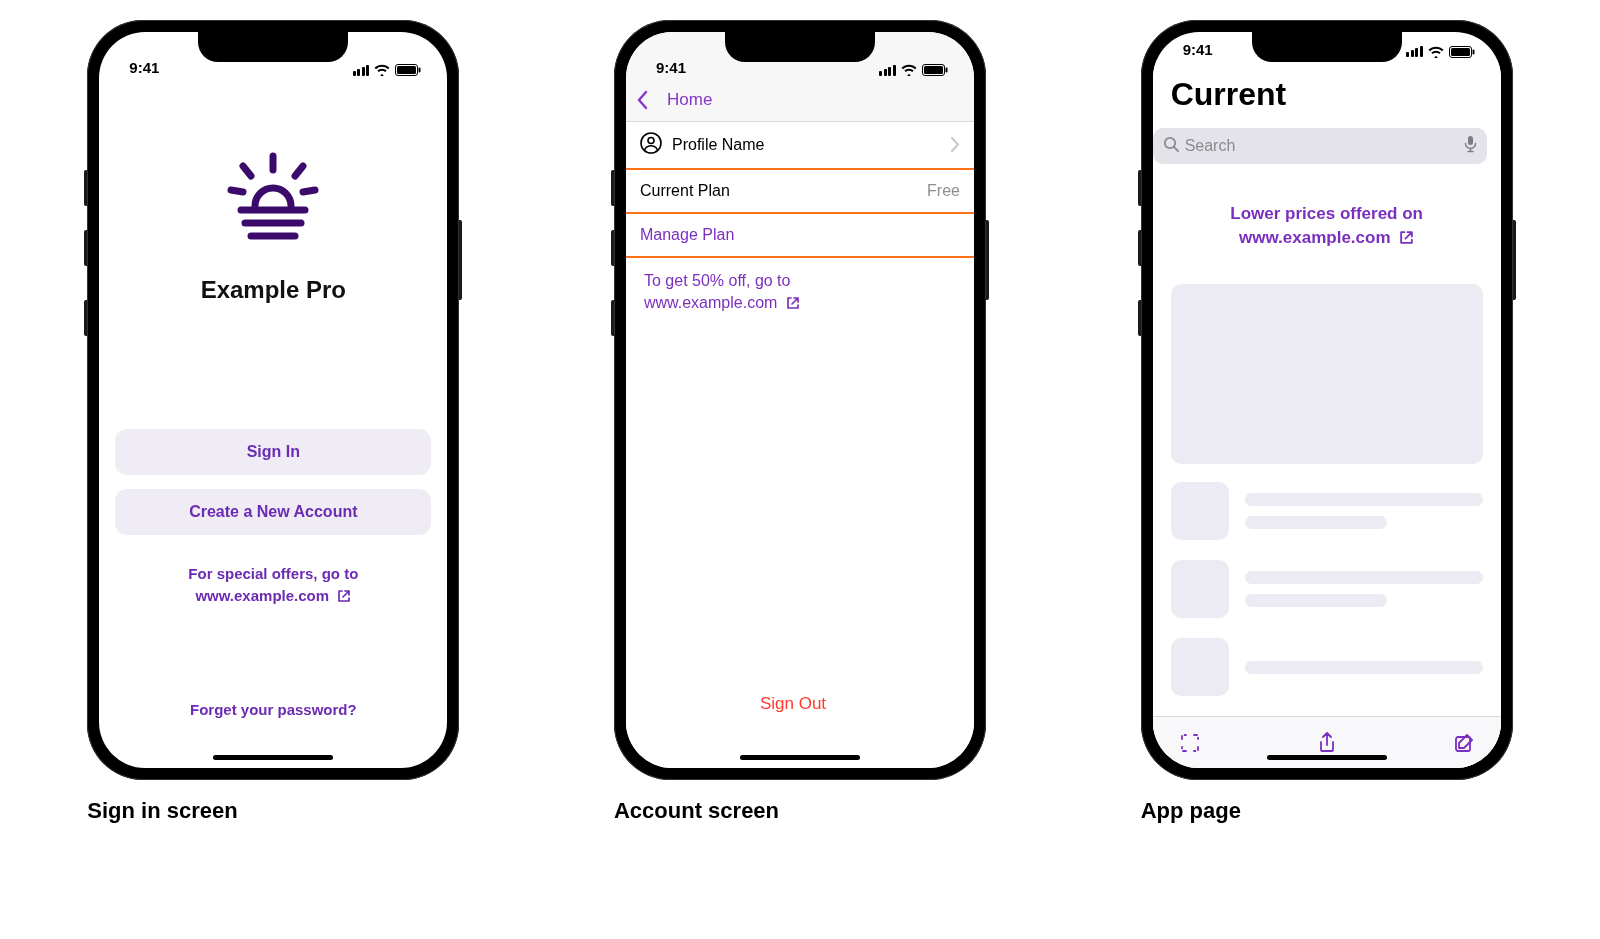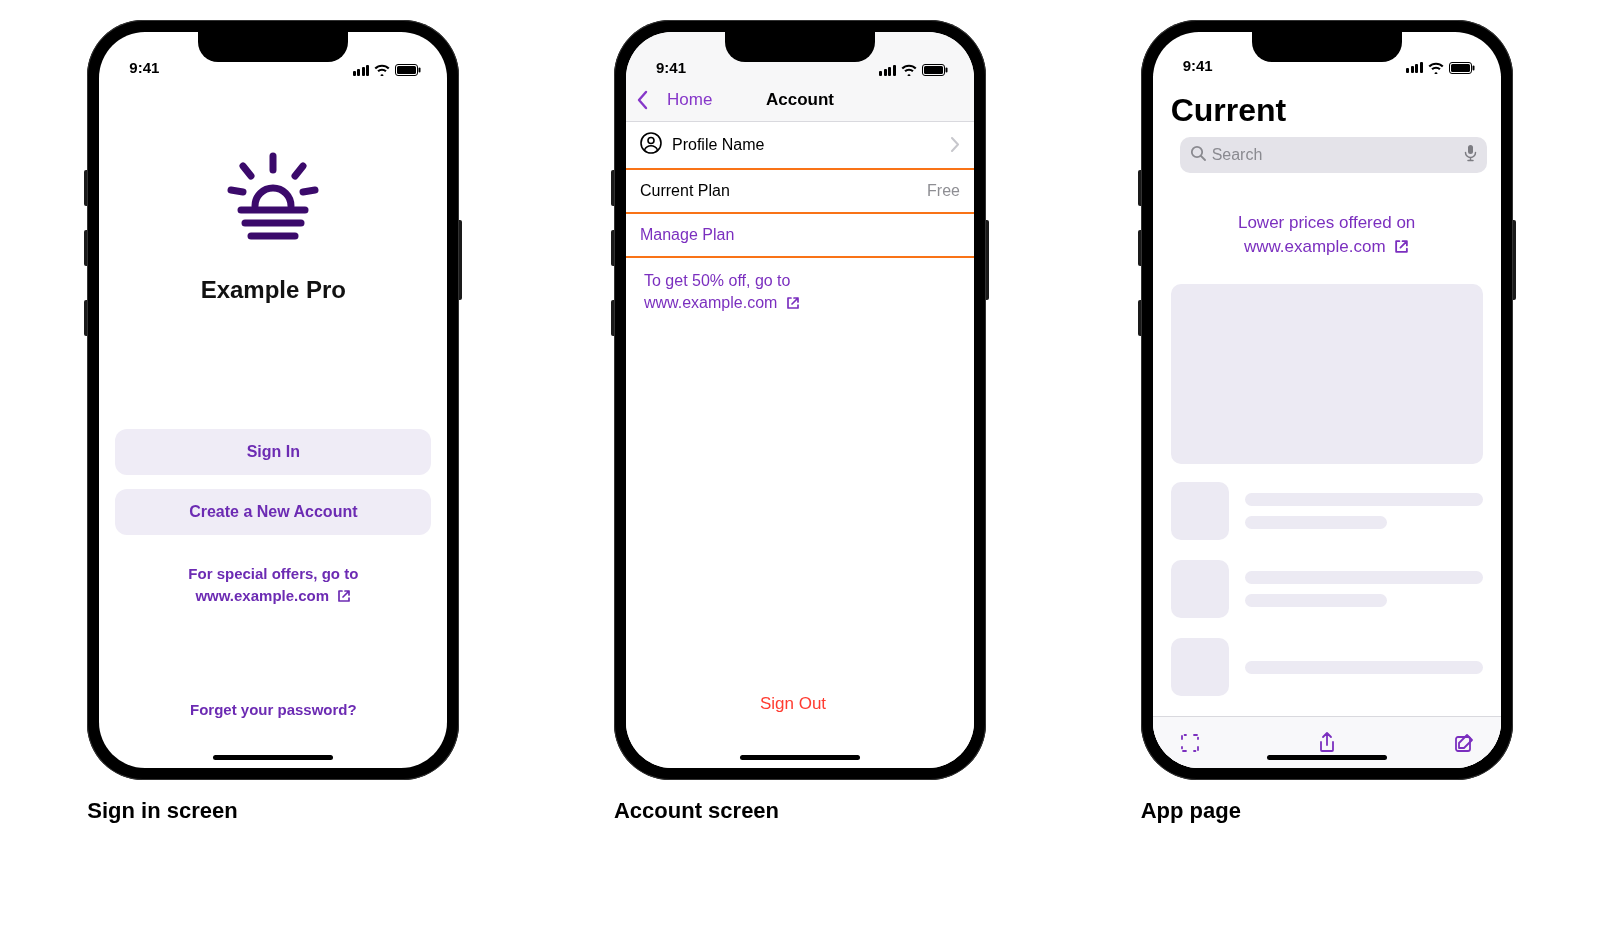--- a/index.html
+++ b/index.html
@@ -197,44 +197,44 @@
     bottom:54px; left:0; right:14px;
     text-align:center;
     color:#ff3b30;
     font-size:17px;
     cursor:pointer;
   }
 
   
   .discover-body { flex:1; display:flex; flex-direction:column; background:#fff; }
   .large-title { font-size:32px; font-weight:800; padding:16px 18px 8px 18px; }
-  .search-wrap { padding:0 14px 10px 27px; }
+  .search-wrap { padding:0 14px 10px 0;margin-top:7px; }
   .search-field {
     background:#e4e3e9;
     border-radius:10px;
     height:36px;
     display:flex; align-items:center;
     padding:0 10px;
     color:#7c7c82;
     gap:6px;
   }
   .search-field input {
     flex:1; border:none; background:transparent; outline:none;
     font-size:16px; color:#000;
   }
   .search-field input::placeholder { color:#8a8a90; }
   .mic { color:#7c7c82; }
   .disc-content { flex:1; overflow:hidden; padding:0 18px; }
   .promo-link {
     text-align:center;
     color:#7b2fbf;
     font-size:17px;
-    font-weight:400;
+    font-weight:700;
     line-height:1.45;
-    margin: 28px 0 24px 0;
+    margin: 28px 0 33px 0;
     cursor:pointer;
   }
   .ph-card {
     background:#eceaf3;
     border-radius:10px;
     height:180px;
     margin-bottom:18px;
   }
   .ph-row { display:flex; align-items:center; gap:16px; margin-bottom:20px; }
   .ph-thumb { width:58px; height:58px; background:#eceaf3; border-radius:10px; flex-shrink:0; }
@@ -358,21 +358,20 @@
           </div>
         </div>
 
         <div class="nav-bar">
           <div class="nav-back">
             <svg width="12" height="20" viewBox="0 0 12 20">
                 <path d="M10 2 L3 10 L10 18" fill="none" stroke="#8637c9" stroke-width="2.4" stroke-linecap="round" stroke-linejoin="round"></path>
               </svg>
             <span>Home</span>
           </div>
-          <div class="nav-title">Account</div>
         </div>
 
         <div class="acct-body">
           <div class="list">
             <div class="row">
               <span class="left-ic">
                 <svg width="22" height="22" viewBox="0 0 22 22">
                     <circle cx="11" cy="11" r="10" fill="none" stroke="#000" stroke-width="1.6"></circle>
                     <circle cx="11" cy="8.5" r="3" fill="none" stroke="#000" stroke-width="1.6"></circle>
                     <path d="M4.5 18c1.4-3 4-4.2 6.5-4.2s5.1 1.2 6.5 4.2" fill="none" stroke="#000" stroke-width="1.6"></path>

